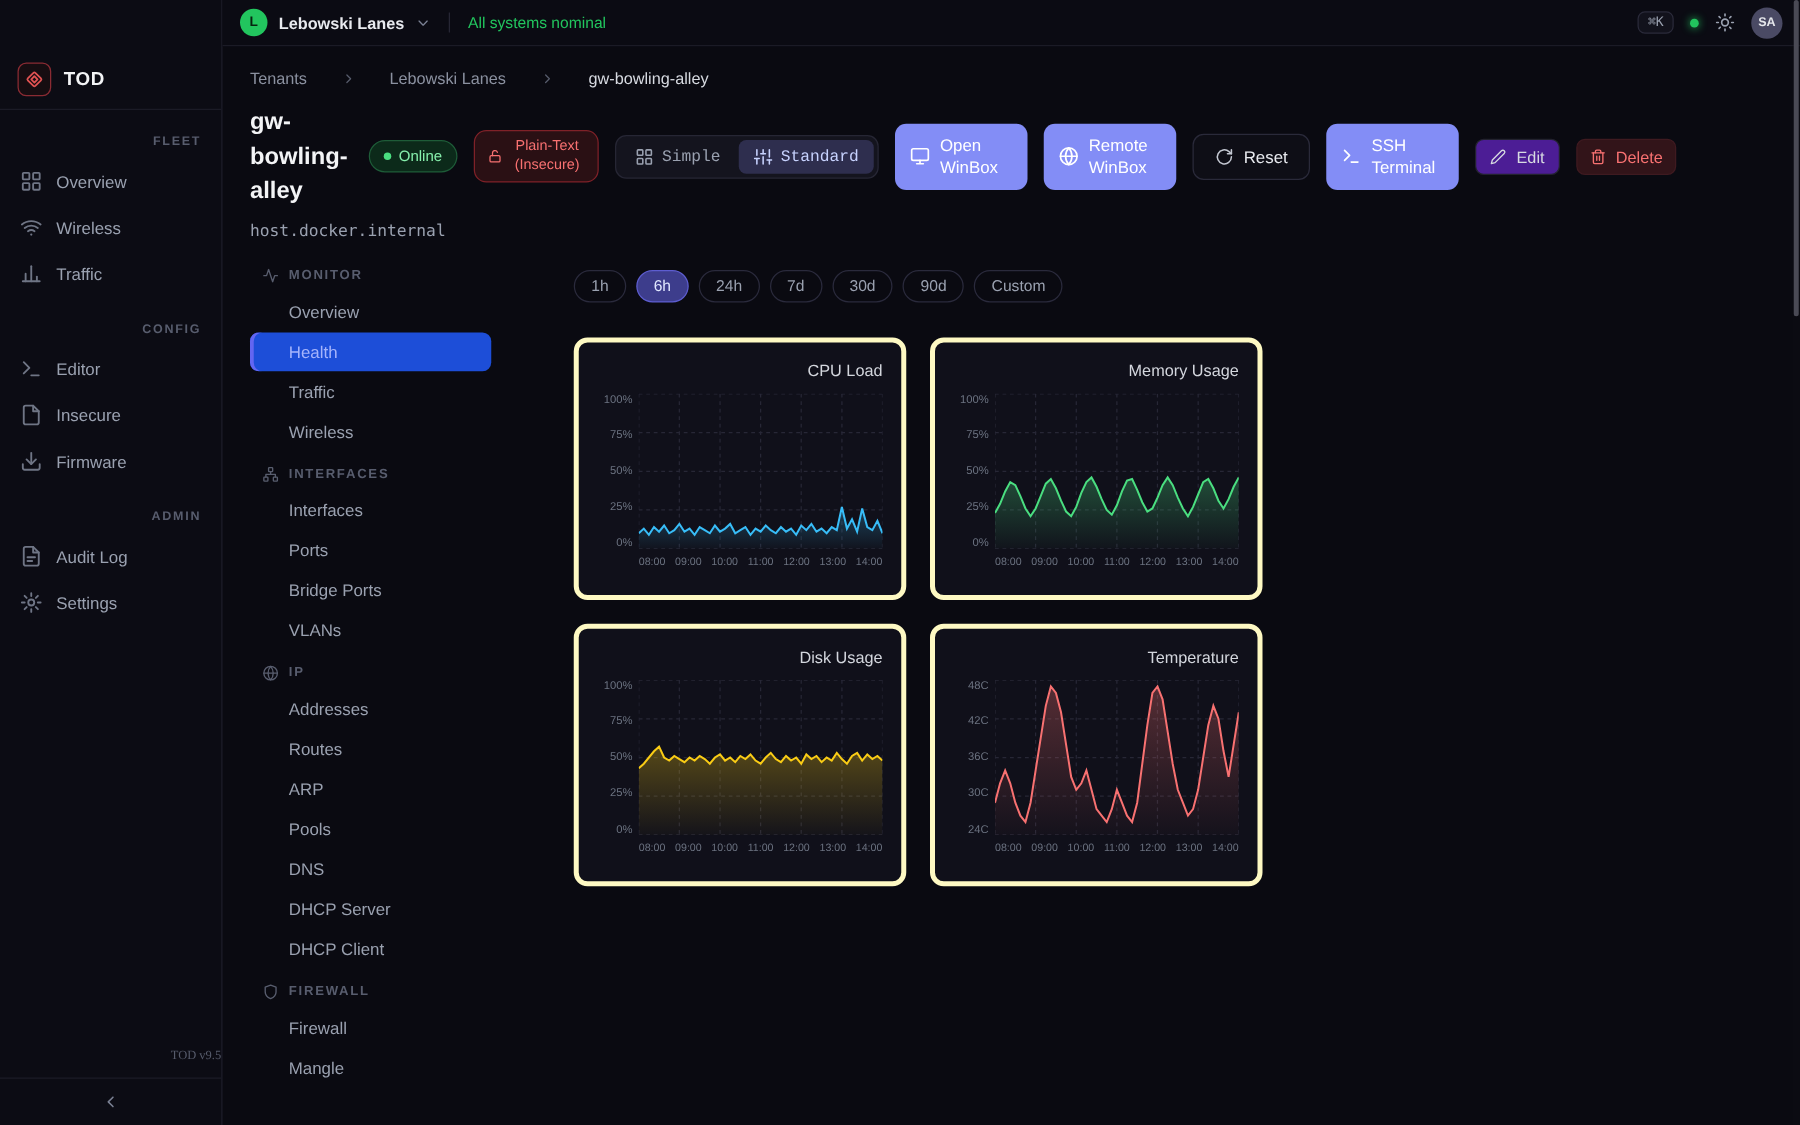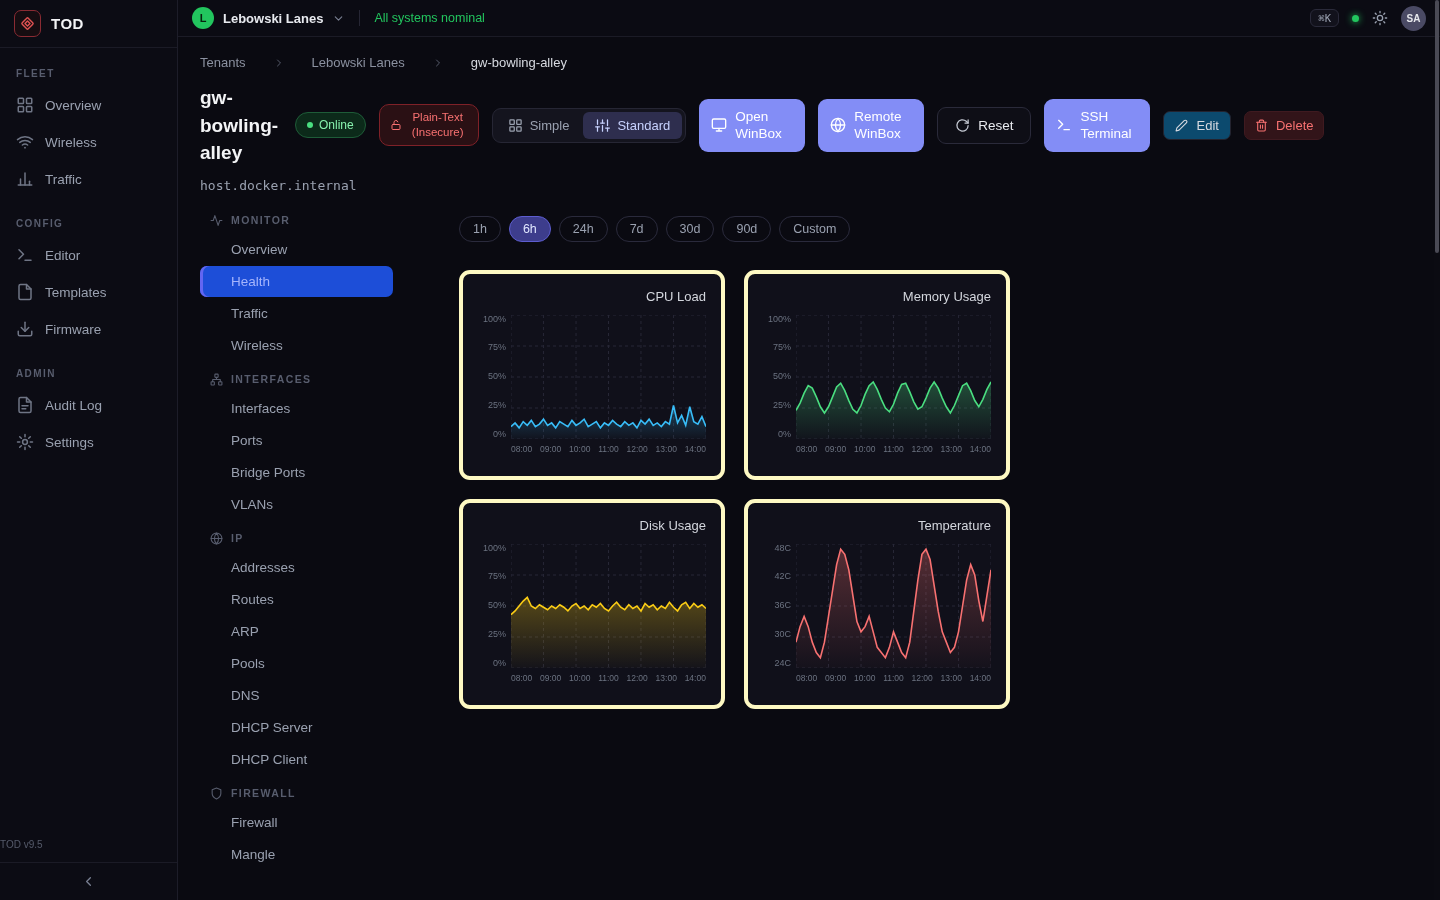--- a/index.html
+++ b/index.html
@@ -6,34 +6,34 @@
   html,body { width:1440px; height:900px; overflow:hidden; }
   body {
     background:#0a0a11; color:#e5e7eb;
     font-family:"Liberation Sans","DejaVu Sans",sans-serif;
     font-size:14px;
   }
   .app { display:flex; width:1440px; height:900px; position:relative; }
 
   
   .sidebar { width:178px; flex-shrink:0; background:#0c0c14; border-right:1px solid #1d1d29; display:flex; flex-direction:column; }
-  .logo-row { display:flex; align-items:center; gap:10px; padding:11px 14px; border-bottom:1px solid #1b1b26; height:48px; }
+  .logo-row { display:flex; align-items:center; gap:10px; padding:11px 14px; border-bottom:1px solid #1b1b26; height:48px;margin-top:40px; }
   .logo-box { width:27px; height:27px; border:1px solid #8a2b33; border-radius:7px; background:#160d11; display:flex; align-items:center; justify-content:center; color:#e05252; flex-shrink:0; }
   .logo-box svg { width:17px; height:17px; }
   .logo-text { font-weight:700; font-size:15px; letter-spacing:.5px; color:#f3f4f6; }
-  .nav { flex:0 0 auto; }
+  .nav { flex:0 0 auto;text-align:right; }
   .nav-label { font-size:10px; letter-spacing:1.4px; color:#585d6e; padding:20px 16px 7px; font-weight:700; }
   .nav-item { display:flex; align-items:center; gap:11px; padding:9px 11px; font-size:13.5px; color:#9aa1b0; cursor:pointer; margin:1px 5px; border-radius:8px; position:relative; }
   .nav-item .icon { width:18px; height:18px; color:#6f7585; display:flex; flex-shrink:0; }
   .icon svg { width:100%; height:100%; }
   .nav-item.active { background:#20203a; color:#c7d2fe; }
   .nav-item.active .icon { color:#a5b4fc; }
   .nav-item.active::before { content:''; position:absolute; left:0; top:6px; bottom:6px; width:3px; border-radius:3px; background:#6366f1; }
   .sidebar-footer { margin-top:auto; }
-  .version { font-family:Liberation Sans, sans-serif; font-size:10px; color:#565b6b; text-align:left; padding:10px 0 12px; }
+  .version { font-family:Liberation Serif, serif; font-size:10px; color:#565b6b; text-align:right; padding:10px 0 12px; }
   .collapse-btn { width:100%; height:38px; border:none; border-top:1px solid #1b1b26; background:transparent; color:#7a8093; display:flex; align-items:center; justify-content:center; cursor:pointer; }
   .collapse-btn svg { width:15px; height:15px; }
 
   
   .main { flex:1; display:flex; flex-direction:column; min-width:0; }
   .topbar { height:37px; flex-shrink:0; background:#0b0b13; border-bottom:1px solid #1b1b26; display:flex; align-items:center; justify-content:space-between; padding:0 14px; }
   .tb-left { display:flex; align-items:center; gap:9px; }
   .tenant-avatar { width:22px; height:22px; border-radius:50%; background:#22c55e; color:#07230f; font-size:11px; font-weight:700; display:flex; align-items:center; justify-content:center; }
   .tenant-name { font-size:13px; font-weight:600; color:#e8eaef; }
   .chev { width:13px; height:13px; color:#7a8093; display:flex; }
@@ -54,33 +54,33 @@
 
   .header-row { display:flex; align-items:center; gap:13px; margin-top:14px; }
   .page-title { width:82px; flex-shrink:0; font-size:19px; font-weight:700; line-height:1.45; color:#f3f4f6; }
   .badge { display:inline-flex; align-items:center; gap:6px; border-radius:999px; padding:5px 11px; font-size:12px; flex-shrink:0; }
   .badge-online { background:#0c2a1a; border:1px solid #1e5c38; color:#86efac; }
   .dot { width:6px; height:6px; border-radius:50%; background:#4ade80; }
   .badge-insecure { background:#2a1014; border:1px solid #7f2128; color:#f87171; border-radius:10px; font-size:11.5px; line-height:1.3; padding:5px 10px; text-align:center; }
   .badge-insecure .icon { width:12px; height:12px; color:#f87171; }
   .badge-insecure span { max-width:60px; }
 
-  .segmented { display:flex; background:#14141e; border:1px solid #262634; border-radius:9px; padding:3px; gap:2px; flex-shrink:0; }
+  .segmented { display:flex; background:#14141e; border:1px solid #262634; border-radius:9px; padding:3px; gap:2px; flex-shrink:0;font-family:Liberation Mono, monospace; }
   .segment { display:flex; align-items:center; gap:7px; padding:6px 12px; font-size:13px; color:#9aa1b0; border-radius:6px; cursor:pointer; }
   .segment .icon { width:15px; height:15px; }
   .segment.active { background:#2e2e4e; color:#c7d2fe; }
 
   .btn { display:flex; align-items:center; justify-content:center; gap:8px; border:none; border-radius:9px; cursor:pointer; font-family:inherit; flex-shrink:0; }
   .btn .icon { flex-shrink:0; }
   .btn-primary { background:#838df6; color:#ffffff; font-size:13.5px; line-height:1.3; padding:9px 12px; width:106px; text-align:left; }
   .btn-primary .icon { width:16px; height:16px; }
   .btn-primary span { width:58px; }
   .btn-secondary { background:#0e0e16; border:1px solid #2a2a3a; color:#e8eaef; font-size:13.5px; padding:10px 17px; }
   .btn-secondary .icon { width:15px; height:15px; color:#c3c7d1; }
-  .btn-ghost { background:#0c4a6e; border:1px solid #23232f; color:#d7dae1; font-size:13px; padding:6px 11px; border-radius:7px; }
+  .btn-ghost { background:#4c1d95; border:1px solid #23232f; color:#d7dae1; font-size:13px; padding:6px 11px; border-radius:7px; }
   .btn-ghost .icon { width:13px; height:13px; }
   .btn-danger { background:#321419; border:1px solid #3f1a20; color:#f87171; font-size:13px; padding:6px 10px; border-radius:7px; }
   .btn-danger .icon { width:13px; height:13px; }
 
   .host-line { font-family:"DejaVu Sans Mono","Liberation Mono",monospace; font-size:13px; color:#9aa1b0; margin-top:11px; }
 
   .body-cols { display:flex; margin-top:10px; align-items:flex-start;gap:40px; }
   .subnav { width:193px; flex-shrink:0; }
   .subnav-label { display:flex; align-items:center; gap:8px; font-size:10.5px; letter-spacing:1.4px; color:#585d6e; font-weight:700; padding:11px 8px 6px 10px; }
   .subnav-label .icon { width:13px; height:13px; color:#585d6e; }
@@ -166,21 +166,21 @@
           </span>
         <span>Editor</span>
       </div>
       <div class="nav-item">
         <span class="icon">
             <svg viewBox="0 0 24 24" fill="none" stroke="currentColor" stroke-width="2" stroke-linecap="round" stroke-linejoin="round">
               <path d="M14 2H6a2 2 0 0 0-2 2v16a2 2 0 0 0 2 2h12a2 2 0 0 0 2-2V8z"></path>
               <path d="M14 2v6h6"></path>
             </svg>
           </span>
-        <span>Templates</span>
+        <span>Insecure</span>
       </div>
       <div class="nav-item">
         <span class="icon">
             <svg viewBox="0 0 24 24" fill="none" stroke="currentColor" stroke-width="2" stroke-linecap="round" stroke-linejoin="round">
               <path d="M21 15v4a2 2 0 0 1-2 2H5a2 2 0 0 1-2-2v-4"></path>
               <path d="M7 10l5 5 5-5"></path>
               <path d="M12 15V3"></path>
             </svg>
           </span>
         <span>Firmware</span>

